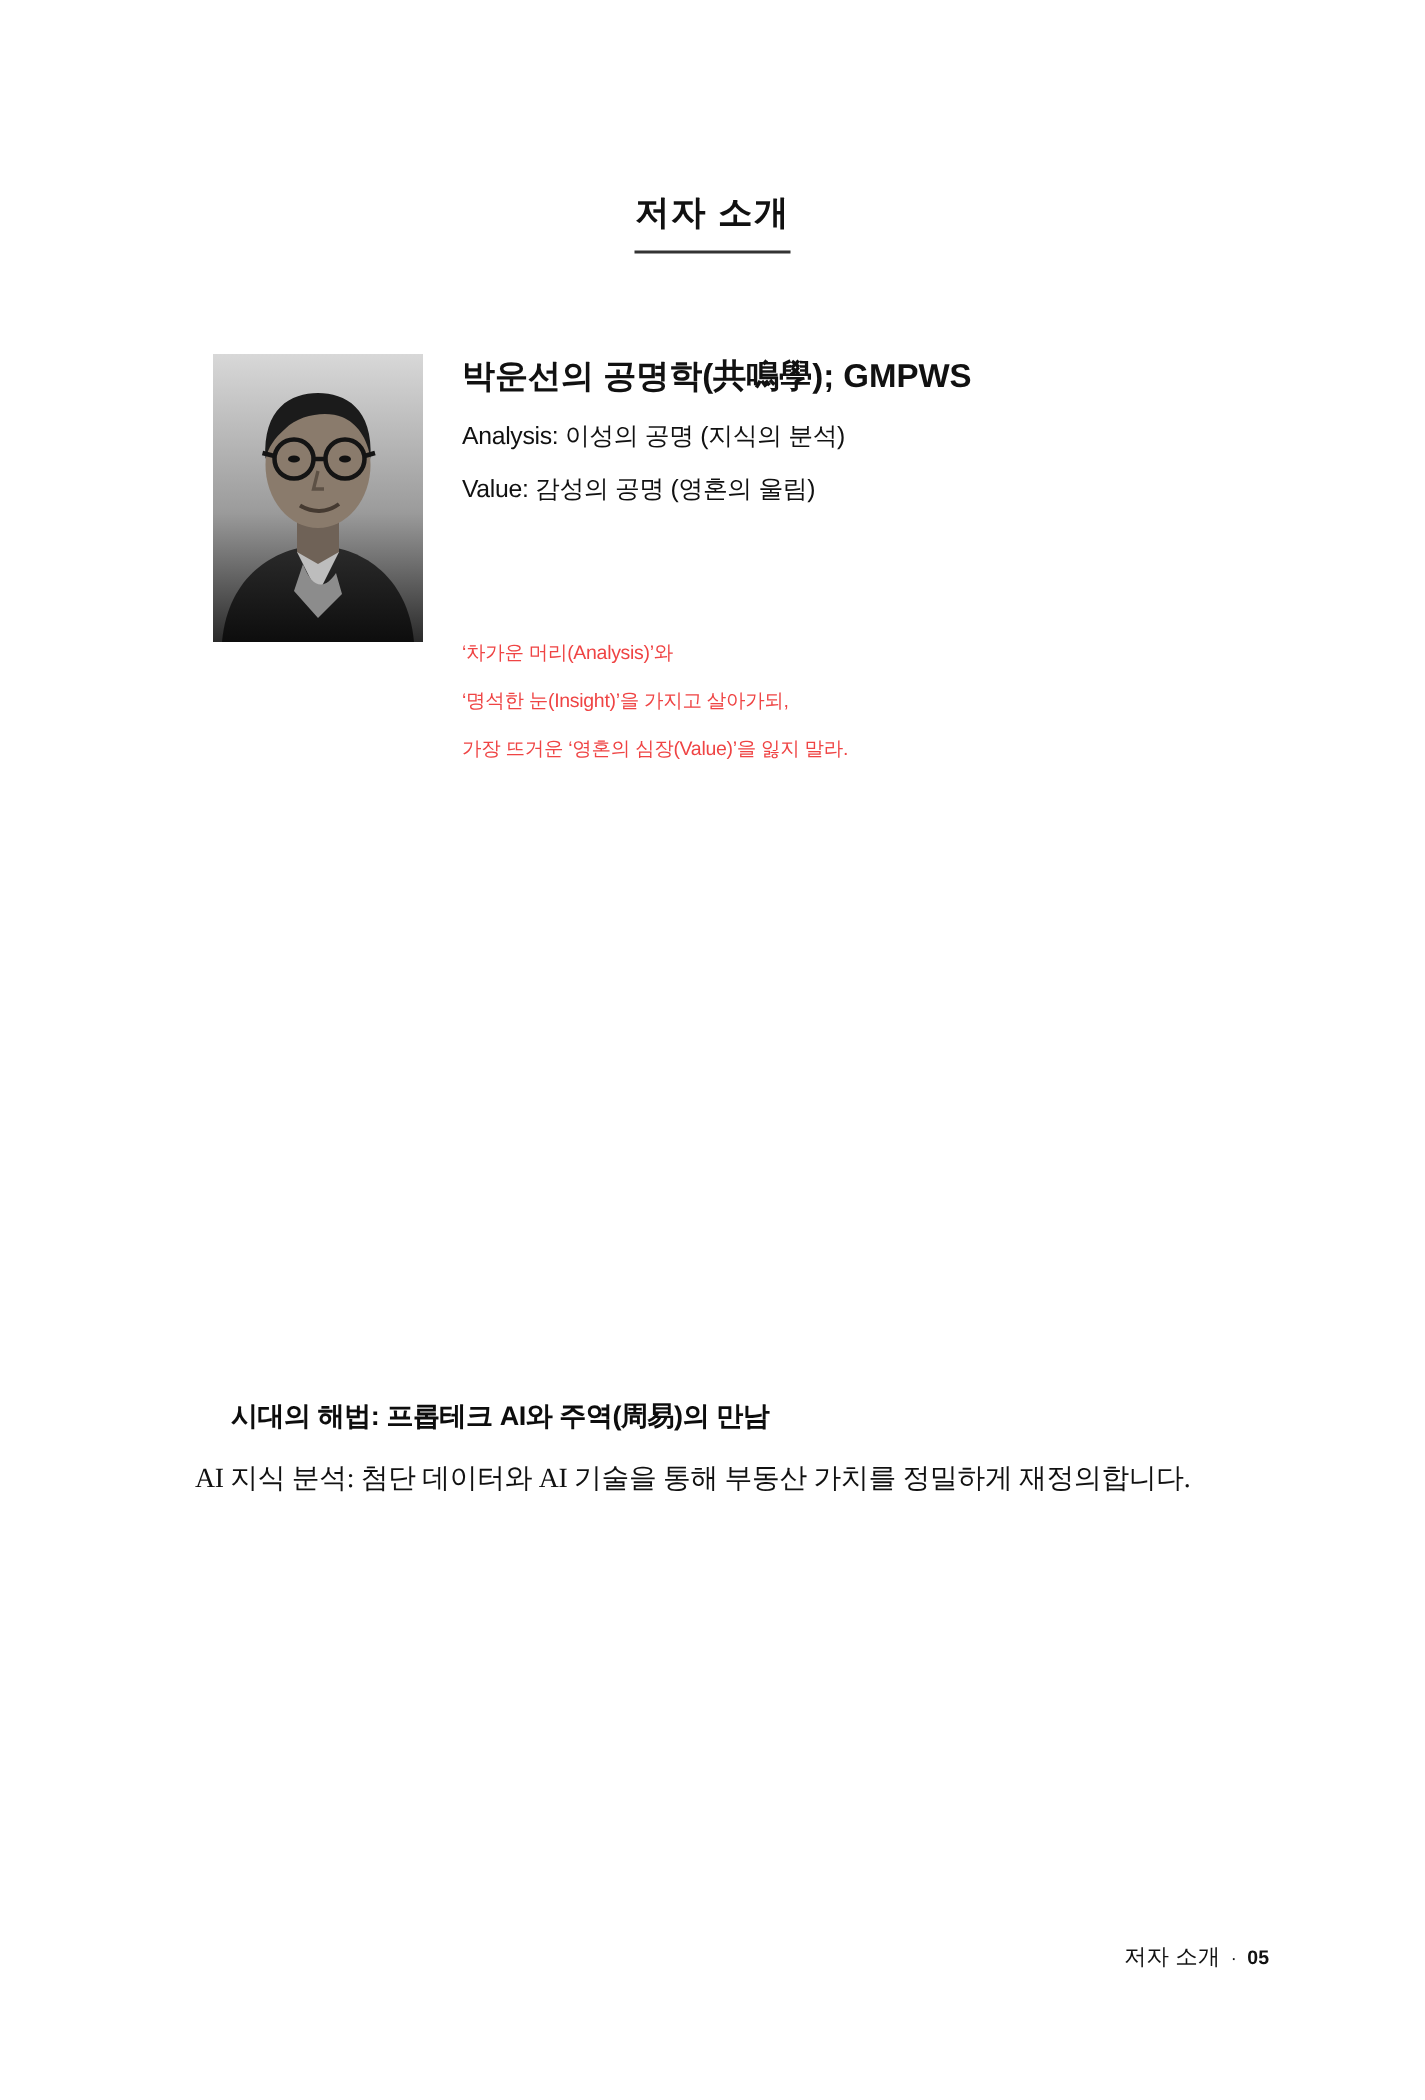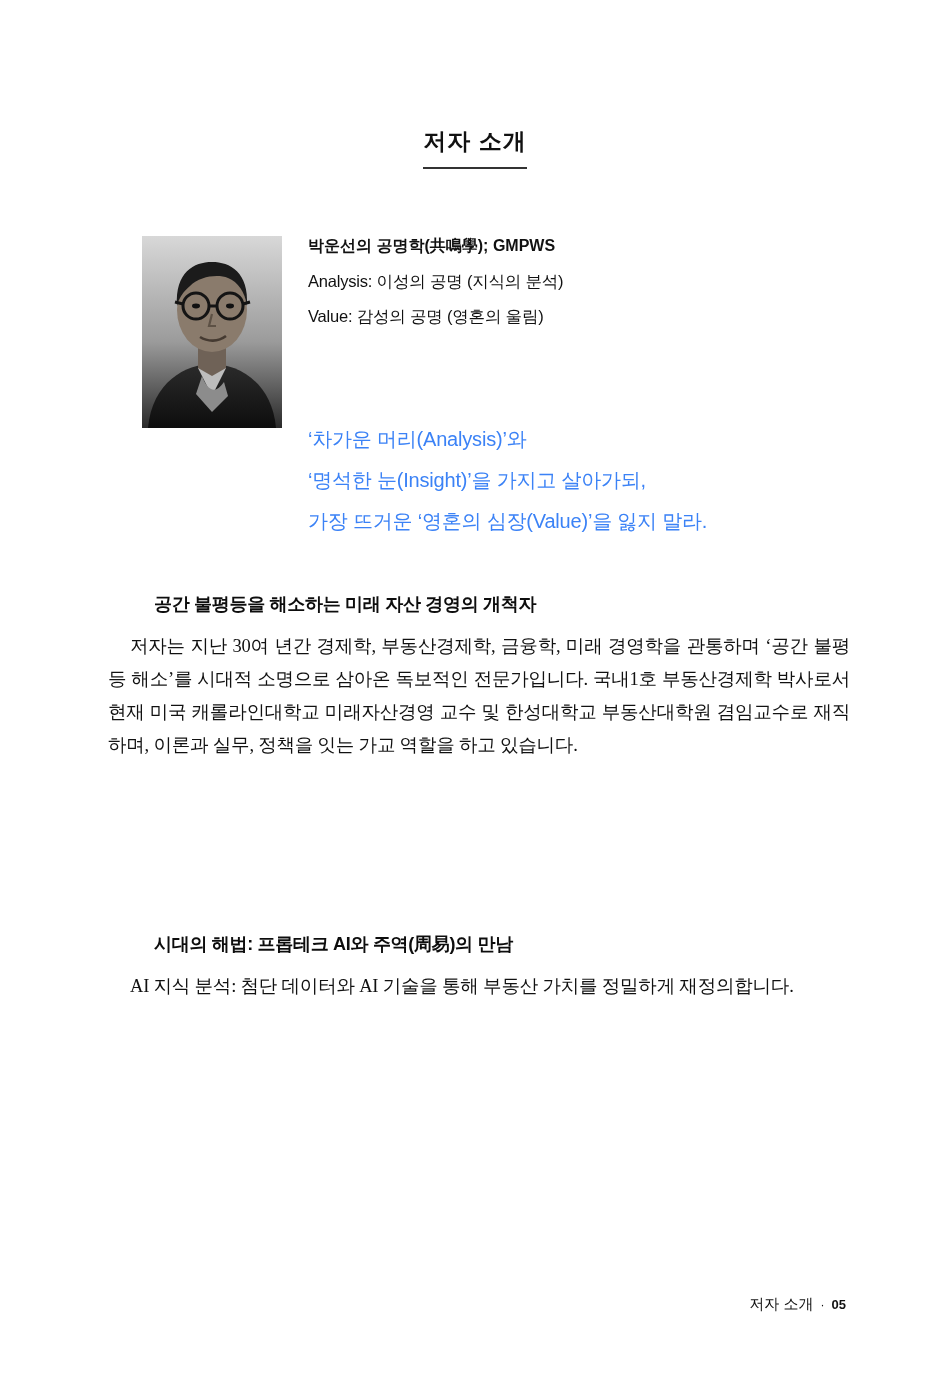--- a/index.html
+++ b/index.html
@@ -63,35 +63,35 @@
     position: absolute;
     left: 166px;
     top: 0;
     width: 530px;
     font-family: "Liberation Sans", "DejaVu Sans", sans-serif;
     font-size: 16.5px;
     color: #111111;
   }
   .profile-text .head {
     font-weight: bold;
-    font-size: 16px;
+    font-size: 22px;
     margin-bottom: 14px;
   }
   .profile-text .line {
     margin-bottom: 13px;
     letter-spacing: -0.2px;
   }
   .profile-quote {
     position: absolute;
     left: 166px;
     top: 190px;
     width: 560px;
     font-family: "Liberation Sans", "DejaVu Sans", sans-serif;
-    font-size: 20px;
-    color: #3b82f6;
+    font-size: 13px;
+    color: #ef4444;
   }
   .profile-quote .line {
     margin-bottom: 14px;
     letter-spacing: -0.2px;
   }
 
   
   .section {
     position: absolute;
     left: 108px;
@@ -198,24 +198,20 @@
     </div>
 
     <div class="profile-quote">
       <div class="line">‘차가운 머리(Analysis)’와</div>
       <div class="line">‘명석한 눈(Insight)’을 가지고 살아가되,</div>
       <div class="line">가장 뜨거운 ‘영혼의 심장(Value)’을 잃지 말라.</div>
     </div>
 
   </div>
 
-  <div class="section sec1">
-    <h2 class="sec-head">공간 불평등을 해소하는 미래 자산 경영의 개척자</h2>
-    <p class="para indent">저자는 지난 30여 년간 경제학, 부동산경제학, 금융학, 미래 경영학을 관통하며 ‘공간 불평등 해소’를 시대적 소명으로 삼아온 독보적인 전문가입니다. 국내1호 부동산경제학 박사로서 현재 미국 캐롤라인대학교 미래자산경영 교수 및 한성대학교 부동산대학원 겸임교수로 재직하며, 이론과 실무, 정책을 잇는 가교 역할을 하고 있습니다.</p>
-  </div>
 
   <div class="section sec2">
     <h2 class="sec-head">시대의 해법: 프롭테크 AI와 주역(周易)의 만남</h2>
     <p class="para indent">AI 지식 분석: 첨단 데이터와 AI 기술을 통해 부동산 가치를 정밀하게 재정의합니다.</p>
   </div>
 
   <div class="footer">
     <span>저자 소개</span>
     <span class="dot">·</span>
     <span class="pageno">05</span>

